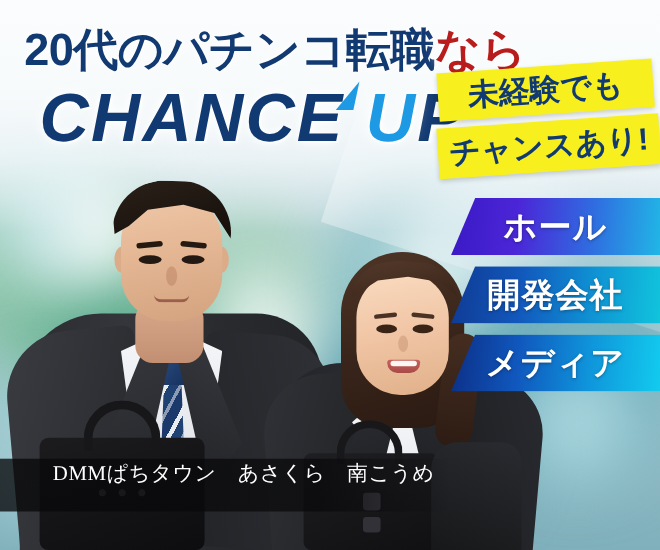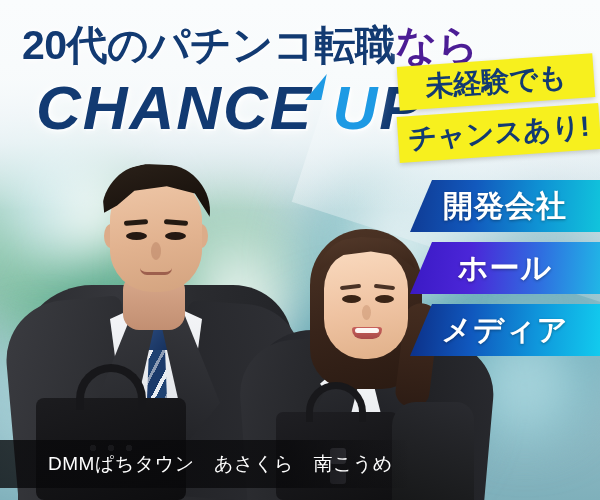--- a/index.html
+++ b/index.html
@@ -222,21 +222,21 @@
   .clasp{position:absolute;left:330px;top:448px;width:16px;height:16px;background:#3c3c42;border-radius:3px;}
   .clasp2{position:absolute;left:330px;top:470px;width:16px;height:14px;background:#313137;border-radius:3px;}
 
   
   .headline{
     position:absolute;left:22px;top:18px;
     font-size:41px;font-weight:700;letter-spacing:-.5px;
     color:#123a72;white-space:nowrap;
     text-shadow:0 0 7px rgba(255,255,255,.95),0 0 14px rgba(255,255,255,.8),1px 1px 0 rgba(255,255,255,.6);
   }
-  .headline .nara{color:#4c1d95;}
+  .headline .nara{color:#b91c1c;}
 
   .logo{
     position:absolute;left:36px;top:72px;
     font-size:62px;font-weight:700;font-style:italic;
     letter-spacing:2px;white-space:nowrap;
     color:#123a72;
     text-shadow:0 0 8px rgba(255,255,255,.95),0 0 16px rgba(255,255,255,.85),2px 2px 0 rgba(255,255,255,.55);
   }
   .logo .up-u{color:#1e9ae4;position:relative;}
   .logo .up-p{color:#123a72;}
@@ -274,23 +274,23 @@
     text-shadow:0 1px 3px rgba(0,0,0,.35);
   }
   .band-0{background:linear-gradient(95deg,#11368f 0%,#1355b8 34%,#0e8ad2 66%,#0fc0e8 100%);}
   .band-1{background:linear-gradient(95deg,#3a19c4 0%,#4b26d8 32%,#2f6ee0 68%,#21b6e6 100%);}
   .band-2{background:linear-gradient(95deg,#0f3a93 0%,#1259bd 34%,#0f93d4 68%,#11c4dc 100%);}
   .band-3{background:linear-gradient(95deg,#6d14d8 0%,#6a22e2 30%,#2f5fe0 70%,#1e8ae8 100%);}
   .band-4{background:linear-gradient(95deg,#0c2f86 0%,#1057bd 32%,#0f95db 66%,#12cbee 100%);}
 
   
   .caption-bar{
-    position:absolute;left:0;bottom:12px;width:410px;height:48px;
+    position:absolute;left:0;bottom:35px;width:410px;height:48px;
     background:linear-gradient(90deg,rgba(8,8,10,.78) 0%,rgba(8,8,10,.72) 70%,rgba(8,8,10,0) 100%);
-    display:flex;align-items:center;
+    display:flex;font-family:Liberation Serif, serif;
   }
   .caption-text{
     color:#ffffff;font-size:19px;font-weight:400;
     margin-left:48px;white-space:nowrap;letter-spacing:.5px;
   }
 </style>
 </head>
 <body>
 
 <div class="banner">
@@ -385,26 +385,26 @@
   <div class="arrow-tip"></div>
 
   <div class="badge badge1">
     <span>未経験でも</span>
   </div>
   <div class="badge badge2">
     <span>チャンスあり!</span>
   </div>
 
   <div class="bands">
+    <div class="band band-1">
+      <span>ホール</span>
+    </div>
     <div class="band band-2">
       <span>開発会社</span>
     </div>
-    <div class="band band-1">
-      <span>ホール</span>
-    </div>
     <div class="band band-4">
       <span>メディア</span>
     </div>
   </div>
 
   <div class="caption-bar">
     <span class="caption-text">DMMぱちタウン　あさくら　南こうめ</span>
   </div>
 
 </div>

